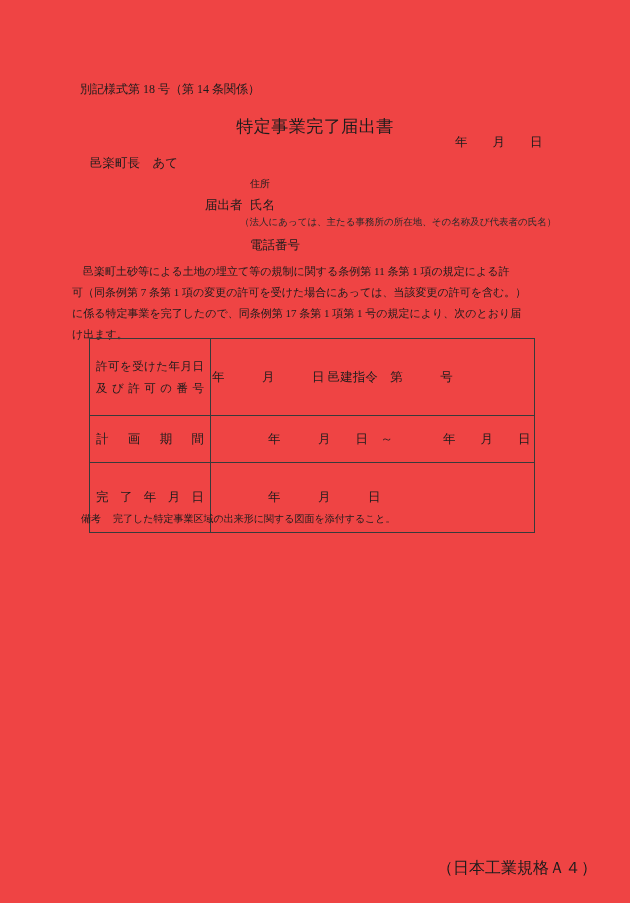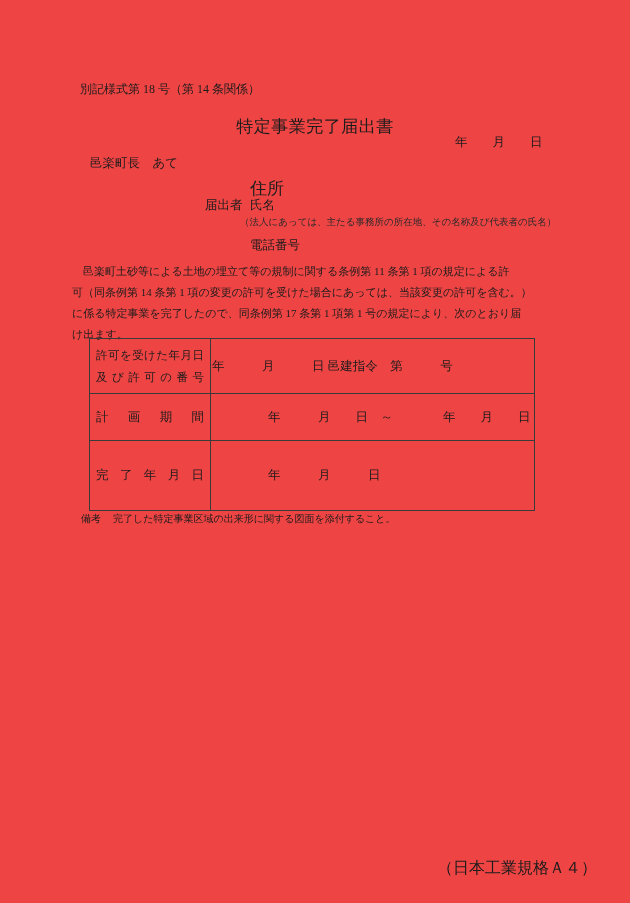--- a/index.html
+++ b/index.html
@@ -31,21 +31,21 @@
     left: 455px; top: 134px;
     font-size: 12.5px;
     white-space: pre;
   }
   .addressee {
     left: 90px; top: 155px;
     font-size: 12.5px;
   }
   .label-address {
     left: 250px; top: 177px;
-    font-size: 17px;
+    font-size: 10px;
   }
   .label-declarant {
     left: 205px; top: 197px;
     font-size: 12.5px;
   }
   .label-name {
     left: 250px; top: 197px;
     font-size: 12.5px;
   }
   .corp-note {
@@ -82,21 +82,21 @@
     text-align-last: justify;
   }
   .lbl-r1 {
     font-size: 11.5px;
     line-height: 22px;
   }
   .cell-value {
     white-space: pre;
     overflow: hidden;
   }
-  .row-1 { height: 55px; }
+  .row-1 { height: 77px; }
   .row-2 { height: 47px; }
   .row-3 { height: 70px; }
   .val-r1 { }
   .val-r2 { padding-left: 57px; }
   .val-r3 { padding-left: 57px; }
   .note {
     left: 81px; top: 512px;
     font-size: 10px;
   }
   .note-label { margin-right: 12px; }
@@ -119,21 +119,21 @@
   <div class="abs addressee">邑楽町長　あて</div>
 
   <div class="abs label-address">住所</div>
   <div class="abs label-declarant">届出者</div>
   <div class="abs label-name">氏名</div>
   <div class="abs corp-note">（法人にあっては、主たる事務所の所在地、その名称及び代表者の氏名）</div>
   <div class="abs label-phone">電話番号</div>
 
   <div class="abs body-par">
     <div class="body-line">　邑楽町土砂等による土地の埋立て等の規制に関する条例第 11 条第 1 項の規定による許</div>
-    <div class="body-line">可（同条例第 14 条第 1 項の変更の許可を受けた場合にあっては、当該変更の許可を含む。）</div>
+    <div class="body-line">可（同条例第 7 条第 1 項の変更の許可を受けた場合にあっては、当該変更の許可を含む。）</div>
     <div class="body-line">に係る特定事業を完了したので、同条例第 17 条第 1 項第 1 号の規定により、次のとおり届</div>
     <div class="body-line">け出ます。</div>
   </div>
 
   <table class="abs form-table">
     <tbody>
       <tr class="row-1">
         <td class="cell-label lbl-r1">許可を受けた年月日及び許可の番号</td>
         <td class="cell-value val-r1">年　　　月　　　日 邑建指令　第　　　号</td>
       </tr>

